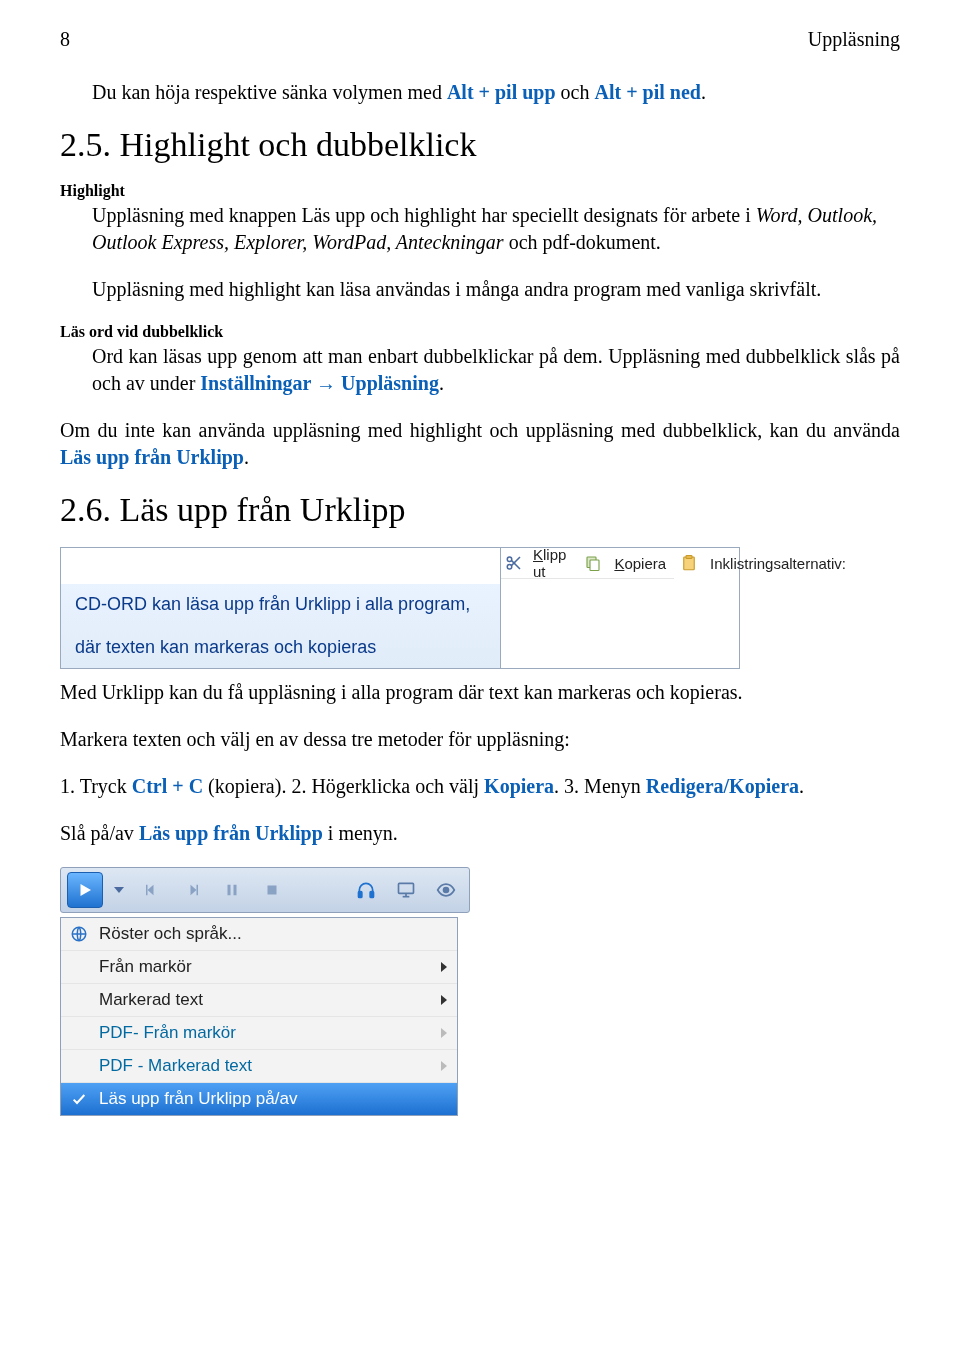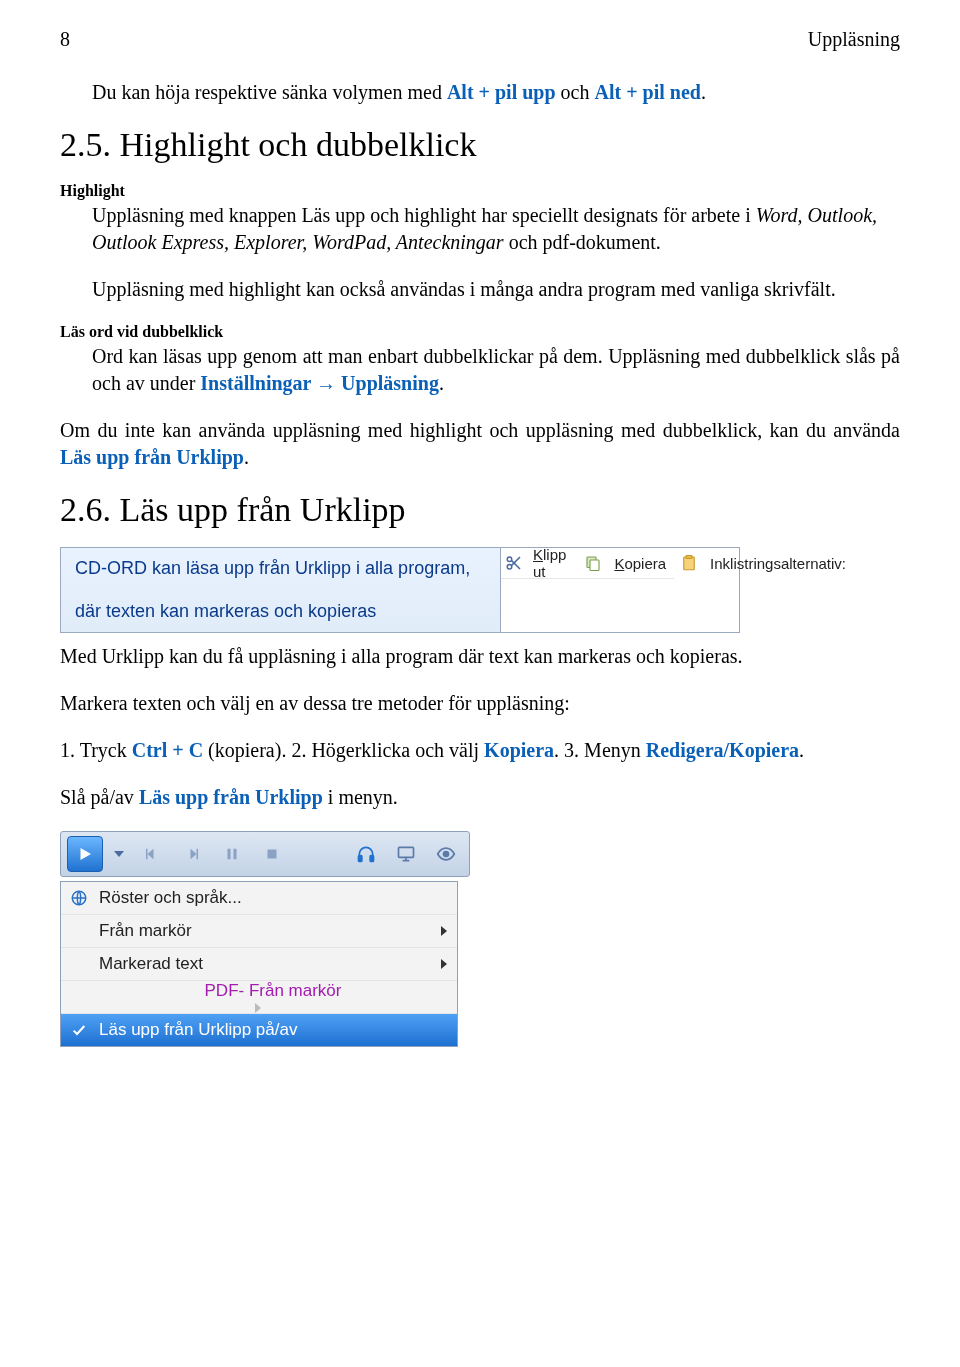--- a/index.html
+++ b/index.html
@@ -48,20 +48,21 @@
     width: 678px;
     margin: 8px 0 10px 0;
   }
   .cm-left {
     flex: 1;
     background: linear-gradient(#e9f2ff, #e1ecf9);
     padding: 10px 14px;
     font-family: "Segoe UI", Arial, sans-serif;
     font-size: 18px;
     color: #0a3a8a;
+    margin-top: 36px;
   }
   .cm-left .line2 { margin-top: 22px; }
   .cm-right {
     width: 238px;
     border-left: 1px solid #9aa9bd;
     font-family: "Segoe UI", Arial, sans-serif;
     font-size: 15px;
     color: #222;
     display: flex;
   }
@@ -121,21 +122,21 @@
     color: #222;
   }
   .menu-row {
     display: flex;
     align-items: center;
     justify-content: space-between;
     height: 32px;
     padding: 0 10px 0 8px;
   }
   .menu-row + .menu-row { border-top: 1px solid #e5e5e5; }
-  .menu-row.disabled { color: #a21caf; flex-direction: column; }
+  .menu-row.disabled { color: #0369a1; }
   .menu-row.active {
     background: linear-gradient(#4fa1f5, #1d70d0);
     color: #fff;
   }
   .menu-left {
     display: flex;
     align-items: center;
     gap: 10px;
   }
   .menu-icon {
@@ -166,21 +167,21 @@
   <p class="body-text indent-block">
     <span>Du kan höja respektive sänka volymen med </span><span class="bold-link">Alt + pil upp</span><span> och </span><span class="bold-link">Alt + pil ned</span><span>.</span>
   </p>
 
   <h2 class="h2-sect">2.5. Highlight och dubbelklick</h2>
 
   <div class="h3-sect">Highlight</div>
   <p class="body-text indent-block">
     <span>Uppläsning med knappen Läs upp och highlight har speciellt designats för arbete i </span><span class="em">Word, Outlook, Outlook Express, Explorer, WordPad, Anteckningar</span><span> och pdf-dokument.</span>
   </p>
-  <p class="body-text indent-block">Uppläsning med highlight kan också användas i många andra program med vanliga skrivfält.</p>
+  <p class="body-text indent-block">Uppläsning med highlight kan läsa användas i många andra program med vanliga skrivfält.</p>
 
   <div class="h3-sect">Läs ord vid dubbelklick</div>
   <p class="body-text indent-block" style="text-align:justify">
     <span>Ord kan läsas upp genom att man enbart dubbelklickar på dem. Uppläsning med dubbelklick slås på och av under </span><span class="bold-link">Inställningar → Uppläsning</span><span>.</span>
   </p>
 
   <p class="body-text" style="text-align:justify">
     <span>Om du inte kan använda uppläsning med highlight och uppläsning med dubbelklick, kan du använda </span><span class="bold-link">Läs upp från Urklipp</span><span>.</span>
   </p>
 
@@ -318,20 +319,27 @@
       </div>
       <span class="arrow-right"></span>
     </div>
     <div class="menu-row disabled">
       <div class="menu-left">
         <span class="menu-icon"></span>
         <span>PDF- Från markör</span>
       </div>
       <span class="arrow-right"></span>
     </div>
+    <div class="menu-row disabled">
+      <div class="menu-left">
+        <span class="menu-icon"></span>
+        <span>PDF - Markerad text</span>
+      </div>
+      <span class="arrow-right"></span>
+    </div>
     <div class="menu-row active">
       <div class="menu-left">
         <span class="menu-icon">
           <svg width="16" height="16" viewBox="0 0 24 24" fill="none" stroke="#fff" stroke-width="3">
               <polyline points="4,13 9,18 20,6"></polyline>
             </svg>
         </span>
         <span>Läs upp från Urklipp på/av</span>
       </div>
     </div>

